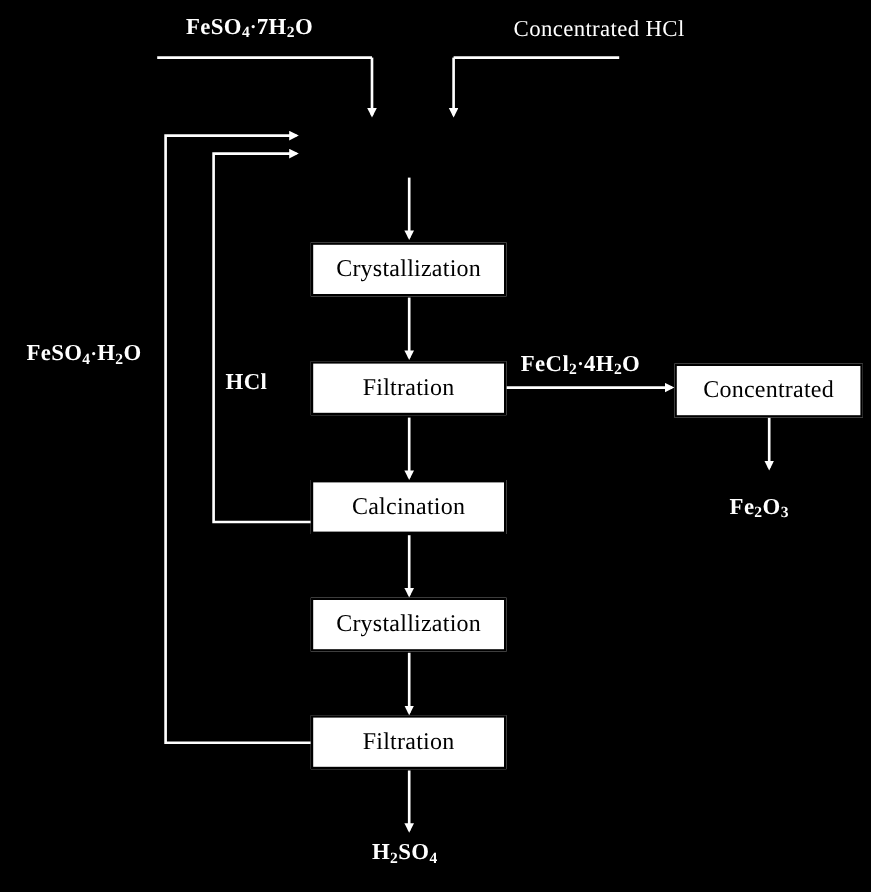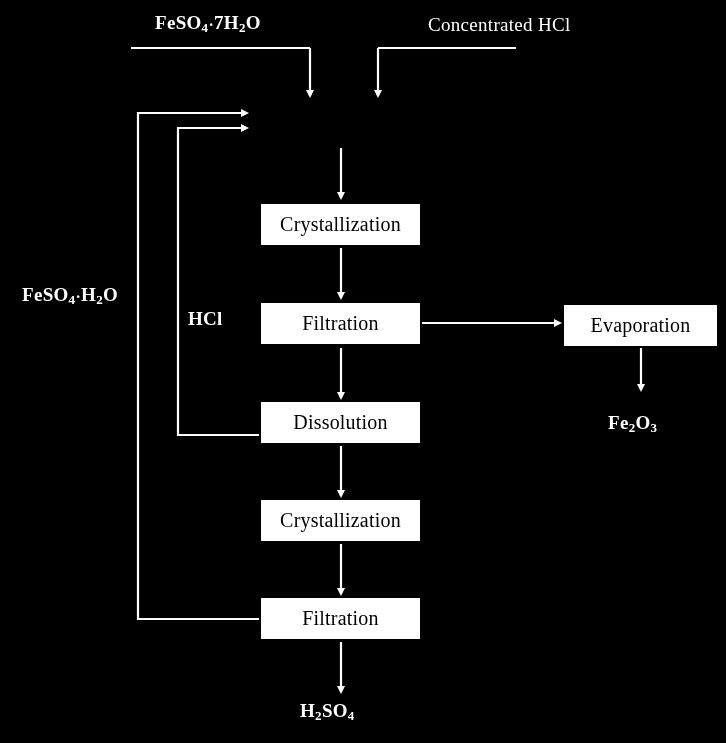--- a/index.html
+++ b/index.html
@@ -96,23 +96,24 @@
       <path d="M259,619 L138,619 L138,113 L247,113" marker-end="url(#arrow)"></path>
 
       <path d="M259,435 L178,435 L178,128 L247,128" marker-end="url(#arrow)"></path>
     </g>
   </svg>
 
   <div class="label" style="left:155px; top:12px;">FeSO<sub>4</sub><span class="dot">·</span>7H<sub>2</sub>O</div>
   <div class="label" style="left:428px; top:14px; font-weight:normal;">Concentrated HCl</div>
   <div class="label" style="left:22px; top:284px;">FeSO<sub>4</sub><span class="dot">·</span>H<sub>2</sub>O</div>
   <div class="label" style="left:188px; top:308px;">HCl</div>
+  <div class="label" style="left:434px; top:293px;">FeCl<sub>2</sub><span class="dot">·</span>4H<sub>2</sub>O</div>
   <div class="label" style="left:608px; top:412px;">Fe<sub>2</sub>O<sub>3</sub></div>
-  <div class="label" style="left:300px; top:700px;">H<sub>2</sub>SO<sub>4</sub></div>
+  <div class="label" style="left:310px; top:700px;">H<sub>2</sub>SO<sub>4</sub></div>
 
   <div class="node" style="left:259px; top:202px; width:163px; height:45px;">Crystallization</div>
   <div class="node" style="left:259px; top:301px; width:163px; height:45px;">Filtration</div>
-  <div class="node" style="left:259px; top:400px; width:163px; height:45px;">Dissolution</div>
+  <div class="node" style="left:259px; top:400px; width:163px; height:45px;">Calcination</div>
   <div class="node" style="left:259px; top:498px; width:163px; height:45px;">Crystallization</div>
   <div class="node" style="left:259px; top:596px; width:163px; height:45px;">Filtration</div>
-  <div class="node" style="left:562px; top:303px; width:157px; height:45px;">Evaporation</div>
+  <div class="node" style="left:562px; top:303px; width:157px; height:45px;">Concentrated</div>
 
 </div>
 
 </body></html>

